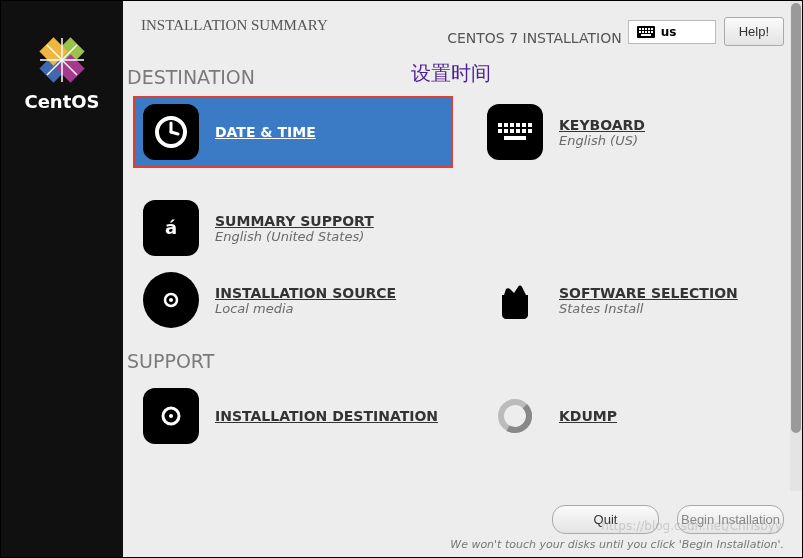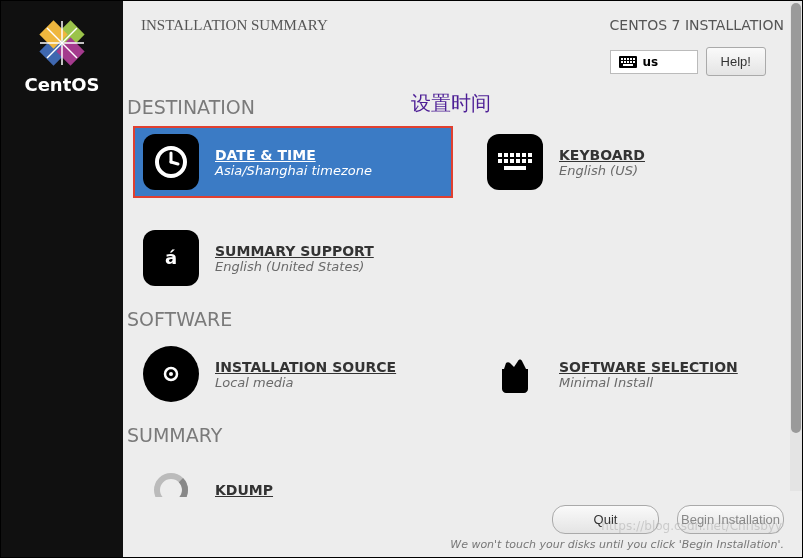--- a/index.html
+++ b/index.html
@@ -9,42 +9,42 @@
     background: #ededed;
     overflow: hidden;
     position: relative;
     border: 1px solid #000;
   }
   .sidebar {
     position: absolute; left: 0; top: 0;
     width: 122px; height: 558px;
     background: #101010;
     display: flex; flex-direction: column; align-items: center;
-    padding-top: 19px;
+    padding-top: 36px;
   }
   .sidebar .logo {
     width: 46px; height: 46px; margin-bottom: 8px;
   }
   .sidebar .brand {
     color: #fff; font-weight: bold; font-size: 18px;
   }
   .main {
     position: absolute; left: 122px; top: 0; right: 0; bottom: 0;
     background: #ededed;
     display: flex; flex-direction: column;
   }
   .topbar {
     display: flex; justify-content: space-between;
     padding: 16px 18px 6px 18px;
   }
   .topbar .title {
     font-size: 15px; color: #555; font-family: Liberation Serif, serif;
   }
   .topbar .right {
-    display: flex; flex-direction: column; align-items: flex-start; gap: 14px;
+    display: flex; flex-direction: row; align-items: flex-end; gap: 6px;
   }
   .topbar .installer-title {
     font-size: 14px; color: #555;
   }
   .topbar .right-row {
     display: flex; gap: 8px; align-items: center;
   }
   .kb-indicator {
     background: #fff; border: 1px solid #bbb;
     padding: 4px 8px; display: flex; align-items: center; gap: 6px;
@@ -191,21 +191,20 @@
       <div class="spoke selected">
         <div class="iconbox">
           <svg width="36" height="36" viewBox="0 0 36 36">
               <circle cx="18" cy="18" r="14" fill="none" stroke="#fff" stroke-width="4"></circle>
               <line x1="18" y1="18" x2="18" y2="9" stroke="#fff" stroke-width="3" stroke-linecap="round"></line>
               <line x1="18" y1="18" x2="25" y2="20" stroke="#fff" stroke-width="3" stroke-linecap="round"></line>
             </svg>
         </div>
         <div class="labels">
           <div class="ttl">DATE &amp; TIME</div>
-          <div class="sub">Asia/Shanghai timezone</div>
         </div>
       </div>
       <div class="spoke">
         <div class="iconbox">
           <svg width="44" height="28" viewBox="0 0 44 28">
               <rect x="0" y="0" width="44" height="28" rx="3" fill="#000"></rect>
             <g fill="#fff">
                 <rect x="5" y="5" width="4" height="4"></rect>
                 <rect x="11" y="5" width="4" height="4"></rect>
                 <rect x="17" y="5" width="4" height="4"></rect>
@@ -234,21 +233,20 @@
               <text x="18" y="24" font-size="18" font-weight="bold" text-anchor="middle" fill="#fff">á</text>
             </svg>
         </div>
         <div class="labels">
           <div class="ttl">SUMMARY SUPPORT</div>
           <div class="sub">English (United States)</div>
         </div>
       </div>
     </div>
 
-    <div class="section-head">SOFTWARE</div>
     <div class="grid">
       <div class="spoke">
         <div class="iconbox" style="border-radius:50%">
           <svg width="36" height="36" viewBox="0 0 36 36">
               <circle cx="18" cy="18" r="16" fill="#000"></circle>
               <circle cx="18" cy="18" r="6" fill="none" stroke="#fff" stroke-width="2.5"></circle>
               <circle cx="18" cy="18" r="2" fill="#fff"></circle>
             </svg>
         </div>
         <div class="labels">
@@ -258,27 +256,39 @@
       </div>
       <div class="spoke">
         <div class="iconbox plain">
           <svg width="42" height="42" viewBox="0 0 42 42">
               <path d="M8 16 L8 36 C8 38 10 40 12 40 L30 40 C32 40 34 38 34 36 L34 16 Z" fill="#000"></path>
               <path d="M10 16 L32 16 L28 8 C27 6 25 6 24 8 L20 14 L16 10 C15 9 13 9 12 10 Z" fill="#000"></path>
             </svg>
         </div>
         <div class="labels">
           <div class="ttl">SOFTWARE SELECTION</div>
-          <div class="sub">Minimal Install</div>
+          <div class="sub">States Install</div>
         </div>
       </div>
     </div>
 
-    <div class="section-head">SUMMARY</div>
+    <div class="section-head">SUPPORT</div>
     <div class="grid">
+      <div class="spoke" style="min-height:44px">
+        <div class="iconbox">
+          <svg width="36" height="36" viewBox="0 0 36 36">
+              <rect x="5" y="5" width="26" height="26" rx="5" fill="#000"></rect>
+              <circle cx="18" cy="18" r="8" fill="none" stroke="#fff" stroke-width="3"></circle>
+              <circle cx="18" cy="18" r="2" fill="#fff"></circle>
+            </svg>
+        </div>
+        <div class="labels">
+          <div class="ttl">INSTALLATION DESTINATION</div>
+        </div>
+      </div>
       <div class="spoke" style="min-height:44px">
         <div class="iconbox plain">
           <svg width="40" height="40" viewBox="0 0 40 40">
               <circle cx="20" cy="20" r="14" fill="none" stroke="#bbb" stroke-width="6"></circle>
               <circle cx="20" cy="20" r="14" fill="none" stroke="#888" stroke-width="6" stroke-dasharray="40 60" transform="rotate(-45 20 20)"></circle>
             </svg>
         </div>
         <div class="labels">
           <div class="ttl">KDUMP</div>
         </div>

